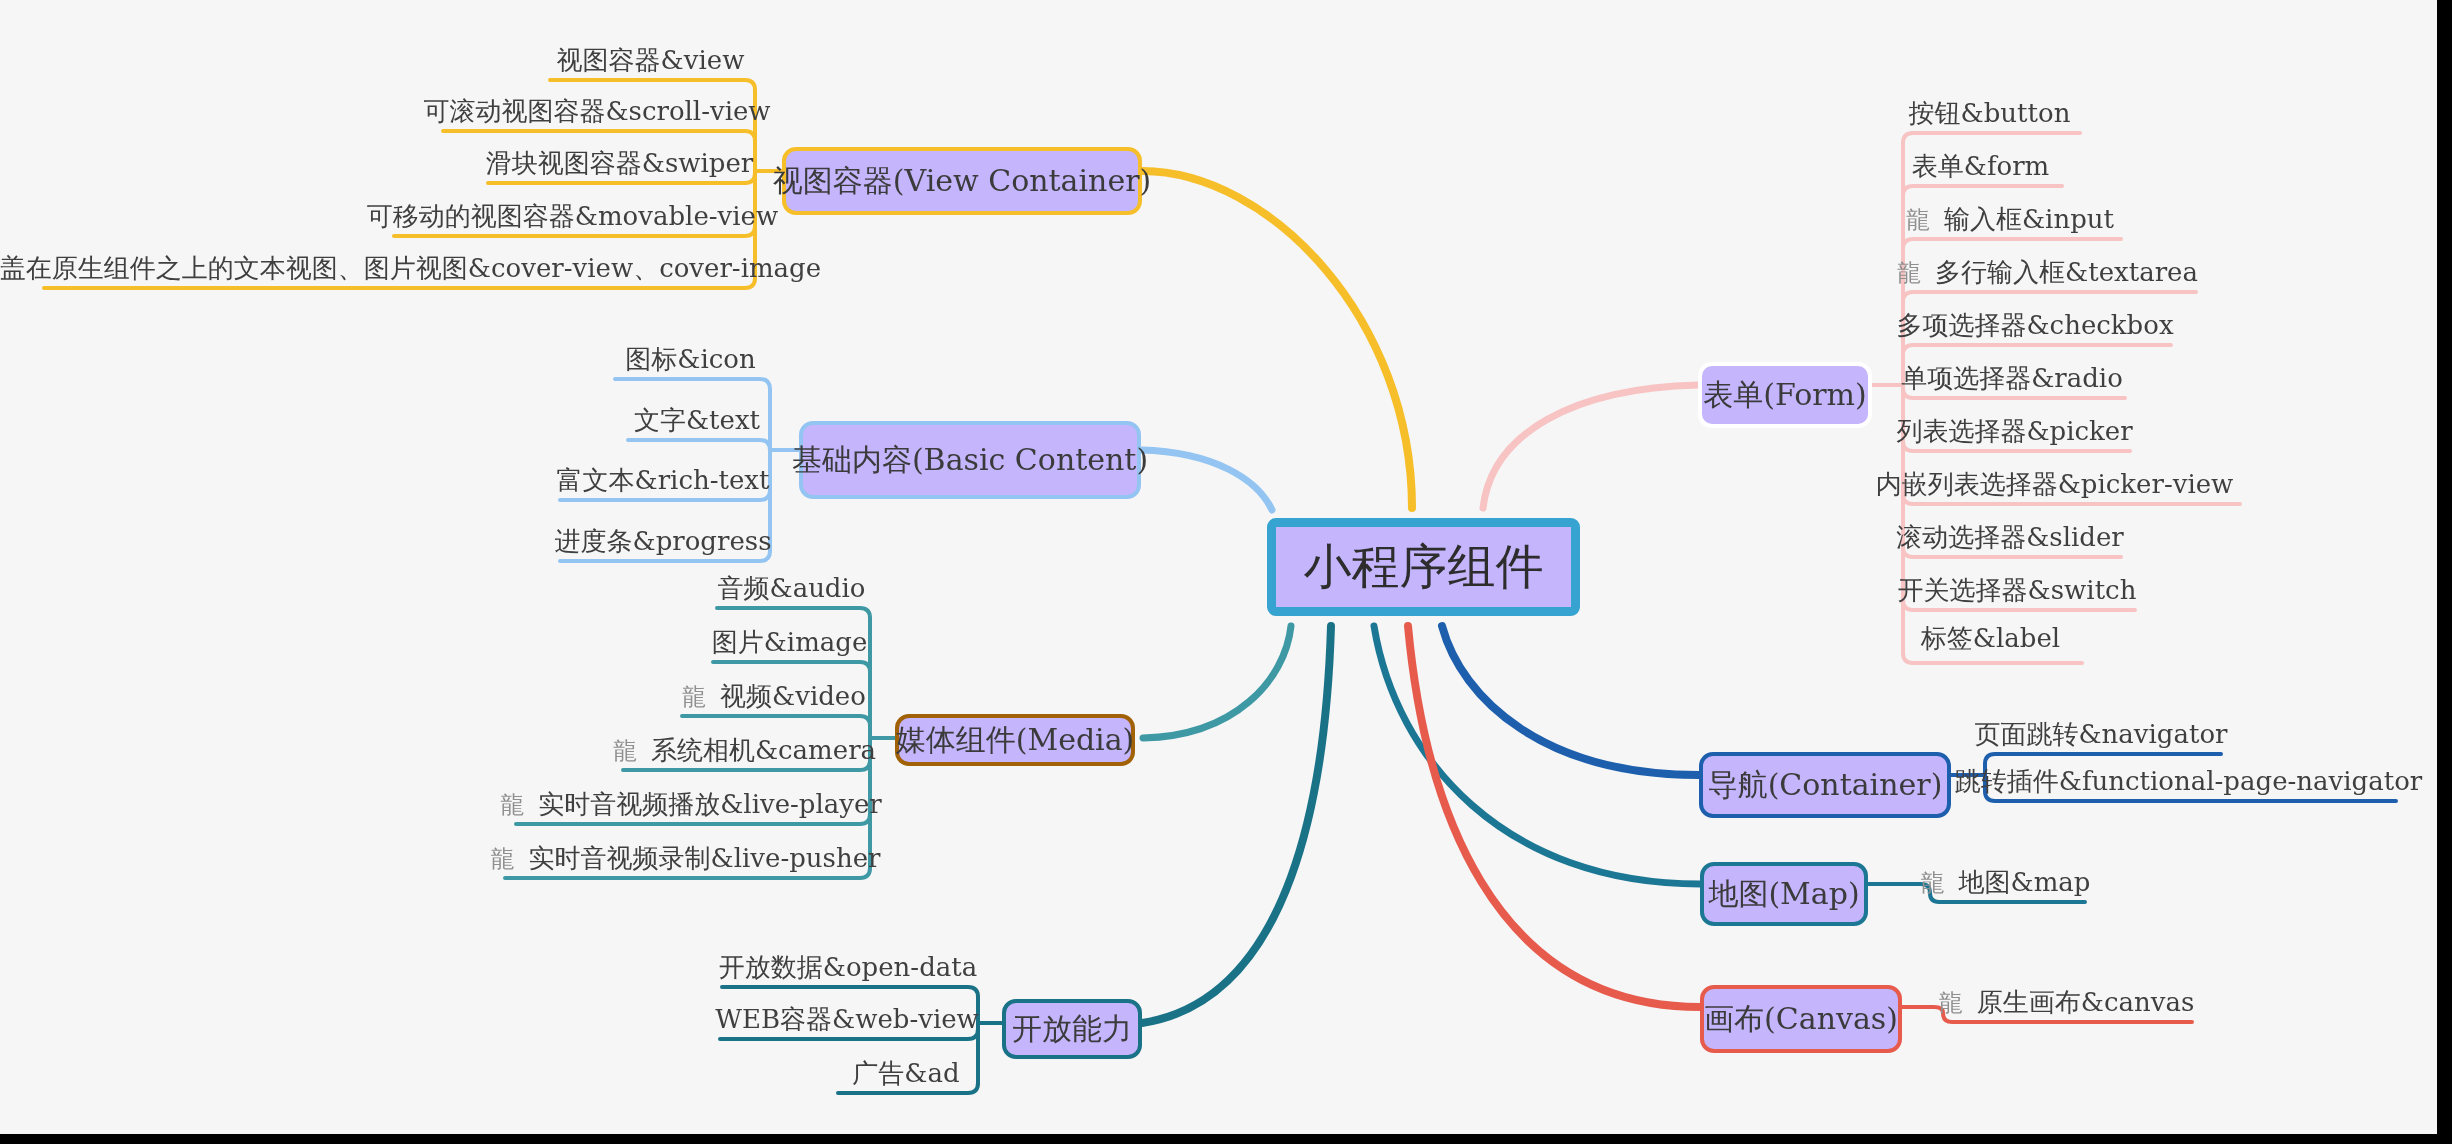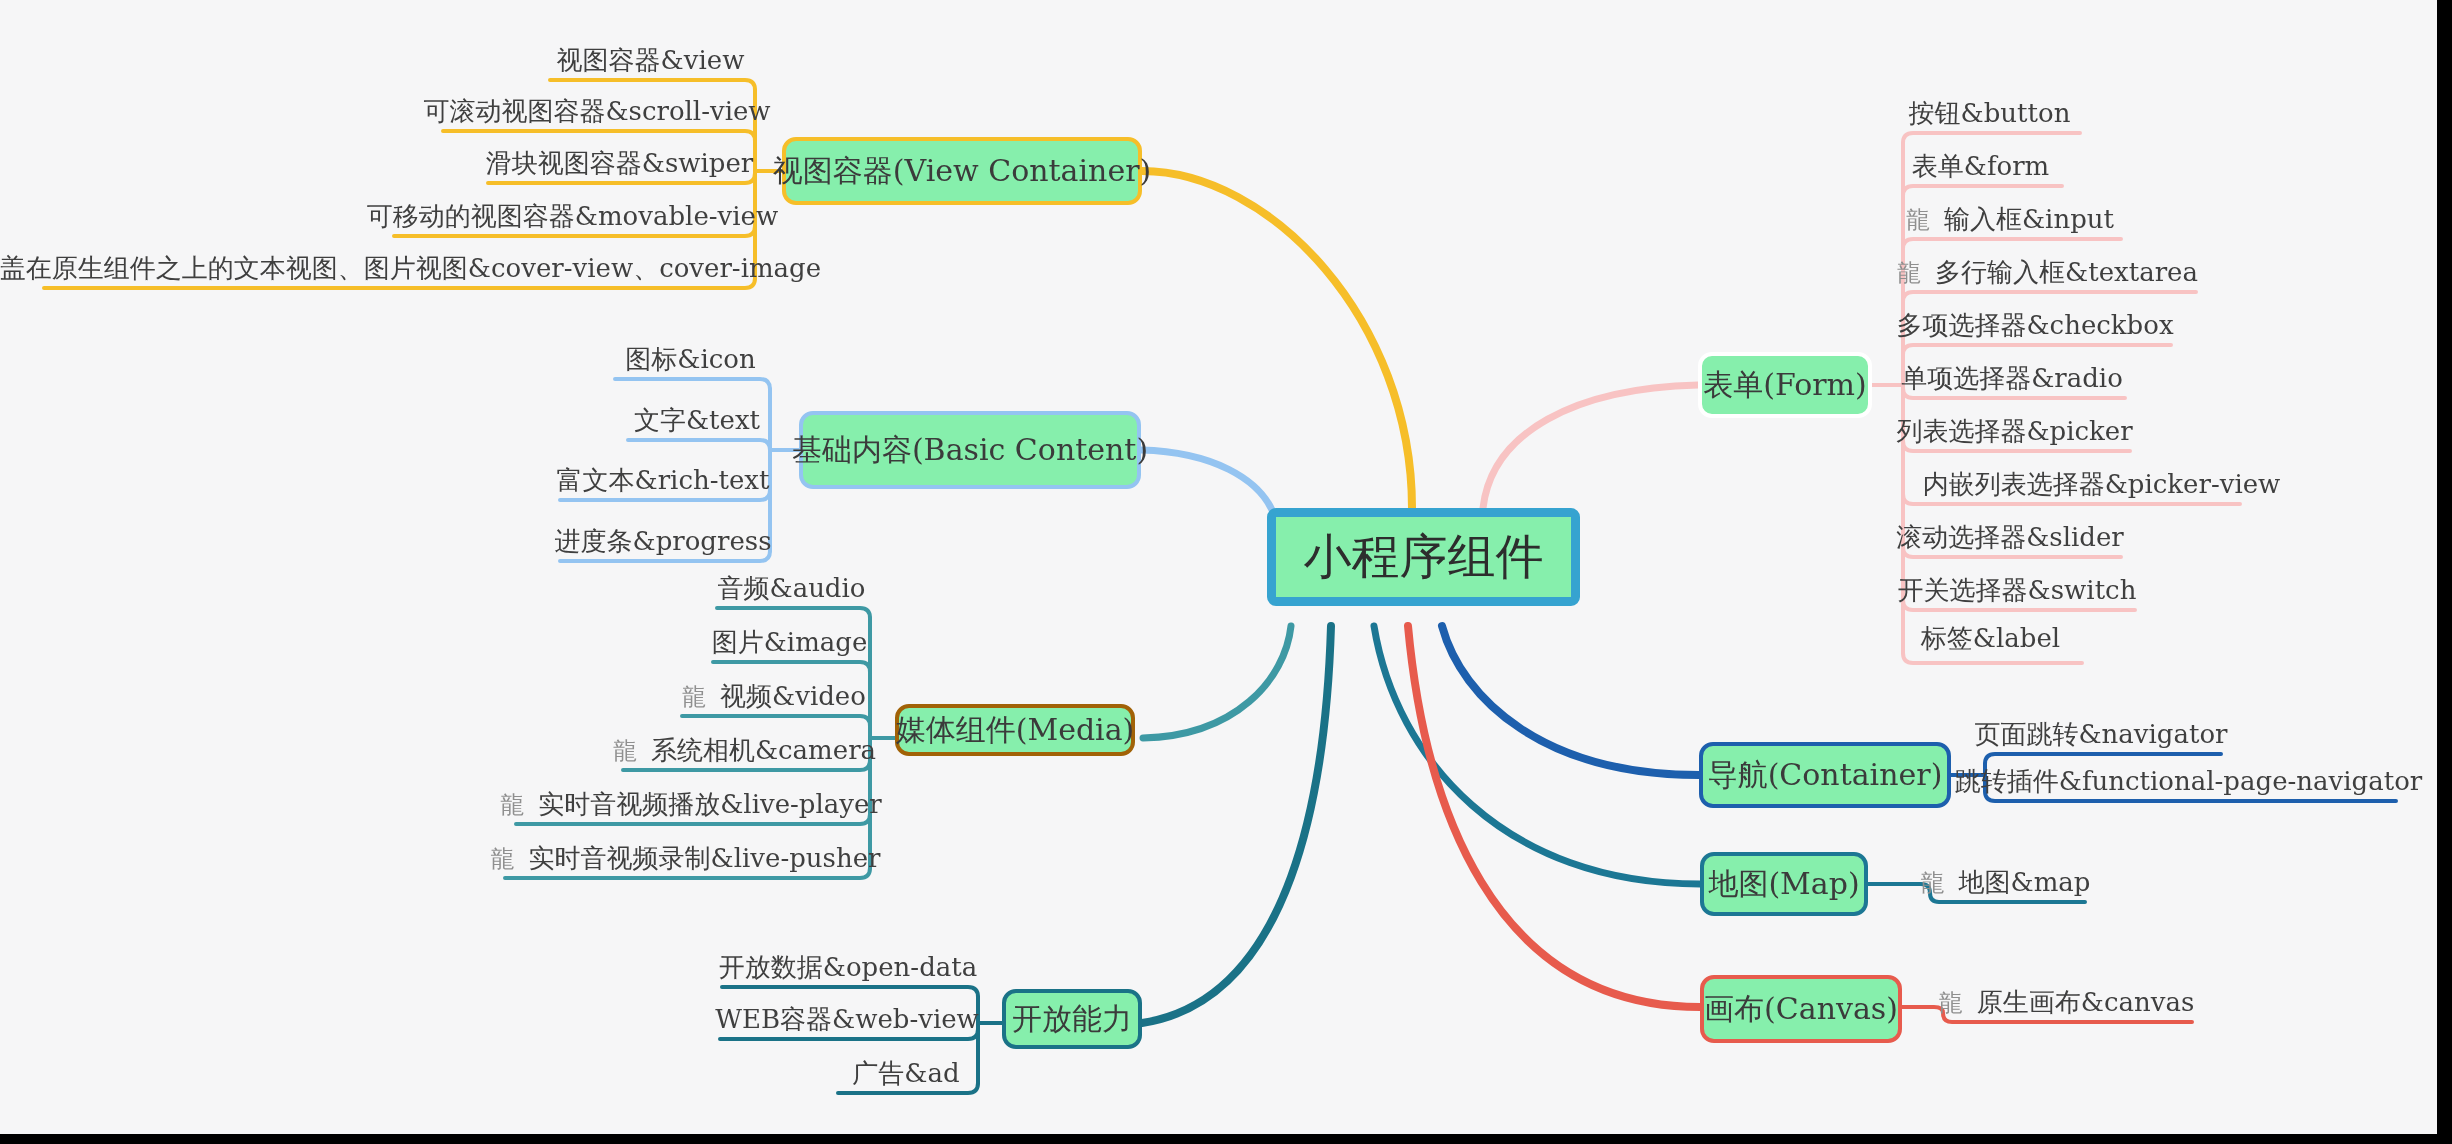--- a/index.html
+++ b/index.html
@@ -1,20 +1,20 @@
 <!DOCTYPE html>
 <html><head>
 <meta charset="utf-8">
 <style>
   html,body{margin:0;padding:0;background:#fff;}
   #stage{position:relative;width:2452px;height:1144px;background:#f6f6f7;overflow:hidden;
          font-family:"DejaVu Serif","Liberation Serif",serif;}
   #wires{position:absolute;left:0;top:0;}
-  .node{position:absolute;background:#86efac;border-radius:14px;display:flex;align-items:center;
-        justify-content:center;color:#3b3b3b;font-size:30px;white-space:nowrap;box-sizing:border-box;}
+  .node{position:absolute;background:#c4b5fd;border-radius:14px;display:flex;align-items:center;
+        justify-content:center;color:#3b3b3b;font-size:30px;white-space:nowrap;box-sizing:border-box;margin-top:10px;}
   #center-node{border-radius:9px;font-family:"Liberation Sans","DejaVu Sans",sans-serif;
         font-size:48px;color:#2d2d2d;}
   .leaf{position:absolute;display:flex;align-items:flex-end;justify-content:center;
         color:#3f3f3f;font-size:26px;white-space:nowrap;height:40px;}
   .leaf .badge{color:#8f8f8f;font-size:24px;margin-right:14px;line-height:1.15;}
   .leaf .lbl{line-height:1.15;}
   #bar-bottom{position:absolute;left:0;top:1134px;width:2452px;height:10px;background:#000;}
   #bar-right{position:absolute;left:2437px;top:0;width:15px;height:1144px;background:#000;}
 </style>
 </head>
@@ -163,21 +163,21 @@
       </div>
       <div class="leaf" style="left: 1903px; width: 264px; top: 301px;">
         <span class="lbl">多项选择器&amp;checkbox</span>
       </div>
       <div class="leaf" style="left: 1903px; width: 218px; top: 354px;">
         <span class="lbl">单项选择器&amp;radio</span>
       </div>
       <div class="leaf" style="left: 1903px; width: 223px; top: 407px;">
         <span class="lbl">列表选择器&amp;picker</span>
       </div>
-      <div class="leaf" style="left: 1935px; width: 333px; top: 460px;">
+      <div class="leaf" style="left: 1888px; width: 333px; top: 460px;">
         <span class="lbl">内嵌列表选择器&amp;picker-view</span>
       </div>
       <div class="leaf" style="left: 1903px; width: 214px; top: 513px;">
         <span class="lbl">滚动选择器&amp;slider</span>
       </div>
       <div class="leaf" style="left: 1903px; width: 228px; top: 566px;">
         <span class="lbl">开关选择器&amp;switch</span>
       </div>
       <div class="leaf" style="left: 1903px; width: 175px; top: 619px; align-items: center;">
         <span class="lbl">标签&amp;label</span>

